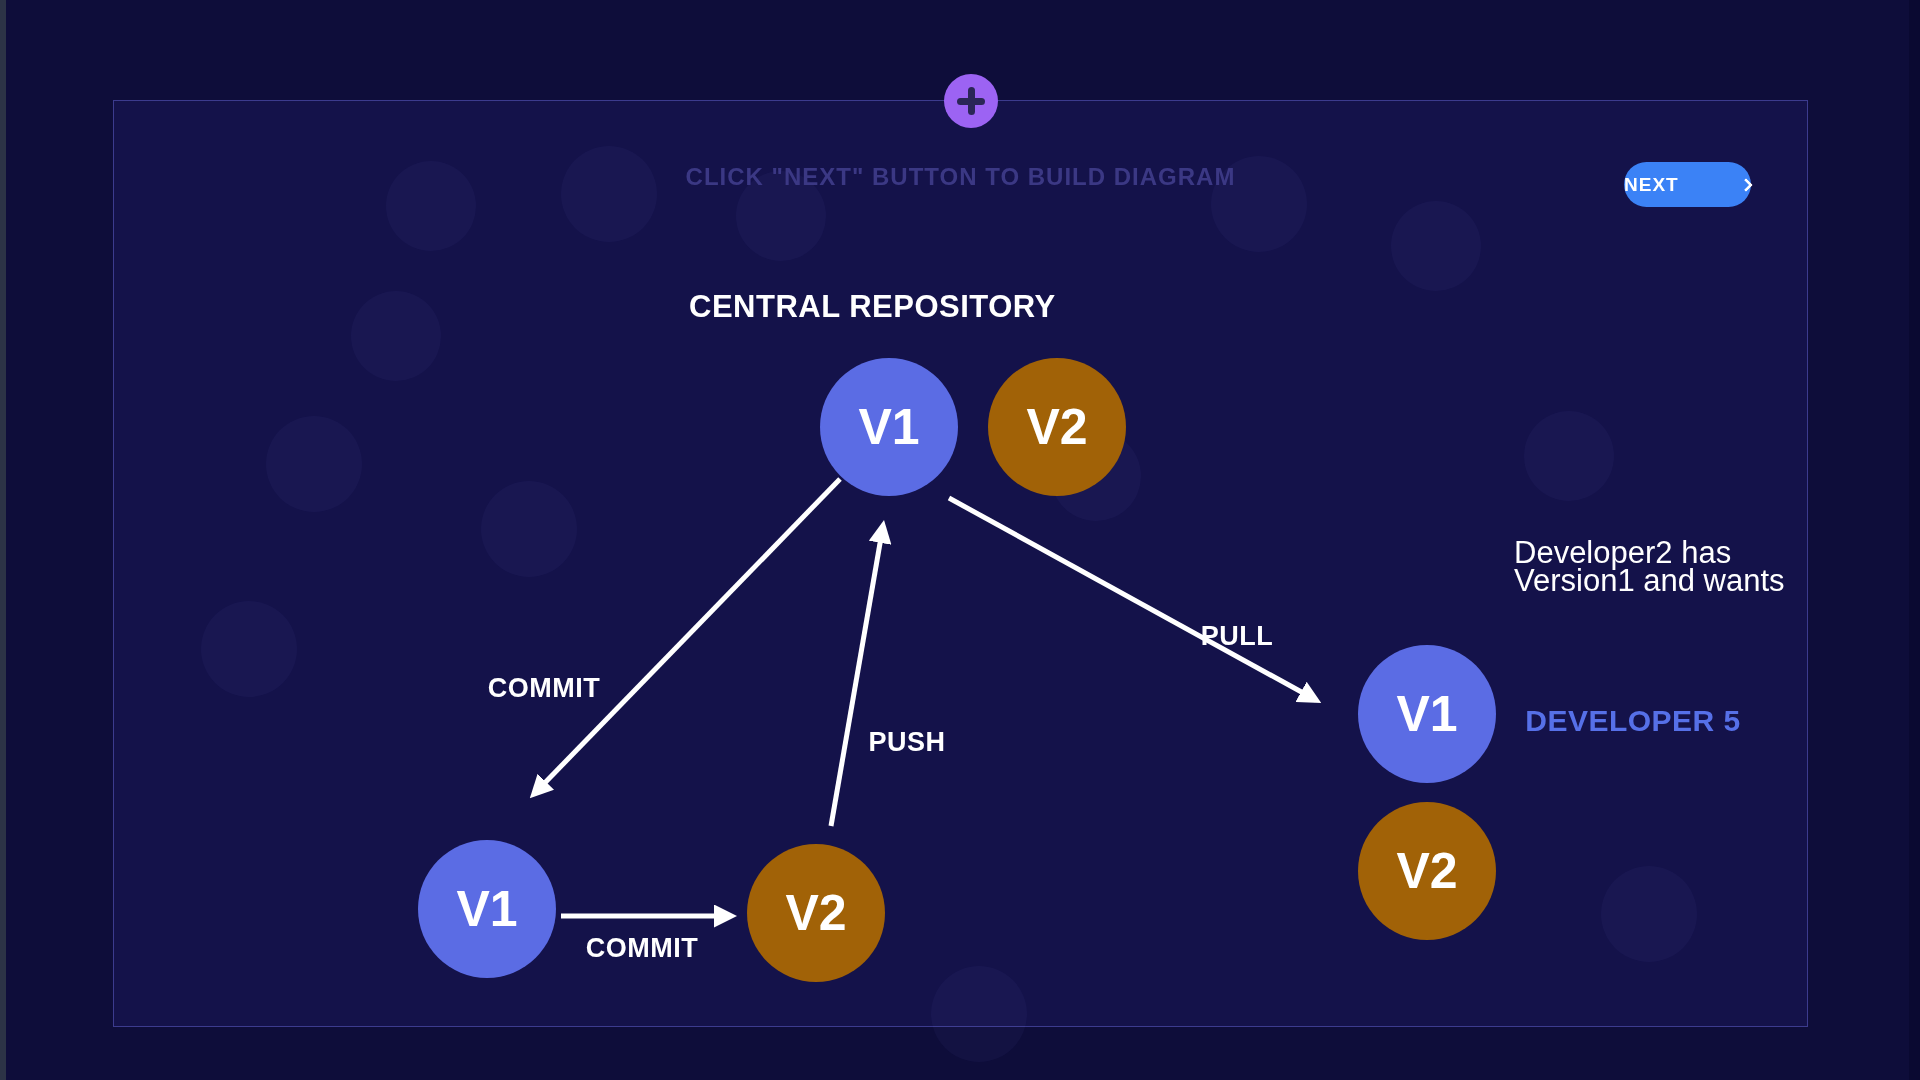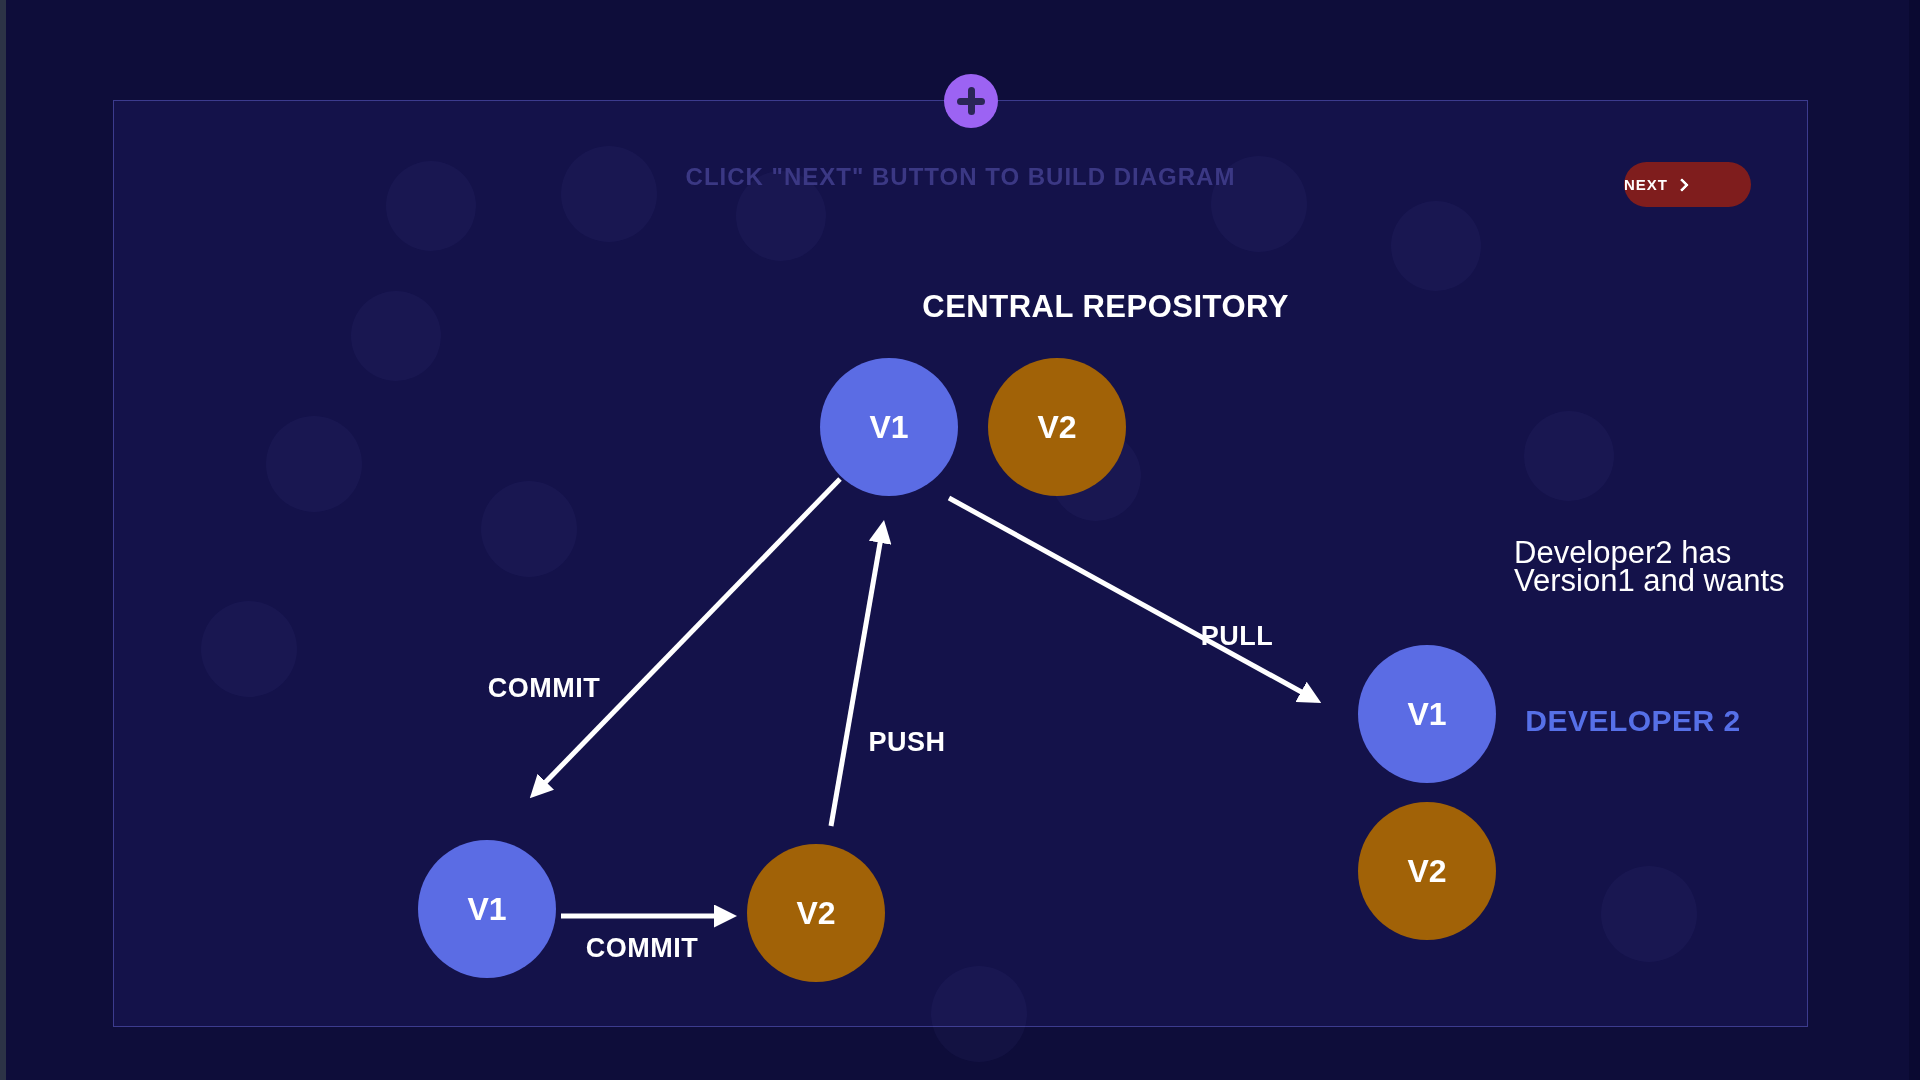--- a/index.html
+++ b/index.html
@@ -37,41 +37,41 @@
   }
   .plus-btn .bar-h { left: 13px; top: 24px; width: 28px; height: 7px; }
   .plus-btn .bar-v { left: 24px; top: 13px; width: 7px; height: 28px; }
   .instruction {
     position: absolute; left: 0; top: 62px; width: 100%;
     text-align: center; font-size: 24px; font-weight: 600;
     color: #3b3884; letter-spacing: 1px;
   }
   .next-btn {
     position: absolute; left: 1510px; top: 61px; width: 127px; height: 45px;
-    border-radius: 23px; background: #7f1d1d; border: none; cursor: pointer;
+    border-radius: 23px; background: #3b82f6; border: none; cursor: pointer;
     color: #ffffff; font-family: "Liberation Sans", sans-serif;
-    font-size: 15px; font-weight: 700; letter-spacing: 1px;
-    display: flex; align-items: center; justify-content: flex-start; gap: 9px;
+    font-size: 19px; font-weight: 700; letter-spacing: 1px;
+    display: flex; align-items: center; justify-content: space-between; gap: 9px;
     z-index: 5;
   }
   .chev {
     display: inline-block; width: 10px; height: 10px;
     border: solid #ffffff; border-width: 0 3px 3px 0;
     transform: rotate(-45deg); margin-top: 1px;
     border-radius: 1px;
   }
   .diagram-title {
     position: absolute; left: 575px; top: 188px; width: 600px;
-    text-align: right; color: #ffffff;
+    text-align: left; color: #ffffff;
     font-size: 31px; font-weight: 600; letter-spacing: 0.5px;
   }
   .node {
     position: absolute; width: 138px; height: 138px; border-radius: 50%;
     display: flex; align-items: center; justify-content: center;
-    color: #ffffff; font-size: 32px; font-weight: 800;
+    color: #ffffff; font-size: 50px; font-weight: 800;
     z-index: 3;
   }
   .node.blue  { background: #5b6ce4; }
   .node.green { background: #a16207; }
   .node-repo-v1 { left: 706px;  top: 257px; }
   .node-repo-v2 { left: 874px;  top: 257px; }
   .node-dev1-v1 { left: 304px;  top: 739px; }
   .node-dev1-v2 { left: 633px;  top: 743px; }
   .node-dev2-v1 { left: 1244px; top: 544px; }
   .node-dev2-v2 { left: 1244px; top: 701px; }
@@ -150,21 +150,21 @@
     <div class="edge-label lbl-pull">PULL</div>
     <div class="edge-label lbl-commit">COMMIT</div>
 
     <div class="node blue  node-repo-v1">V1</div>
     <div class="node green node-repo-v2">V2</div>
     <div class="node blue  node-dev1-v1">V1</div>
     <div class="node green node-dev1-v2">V2</div>
     <div class="node blue  node-dev2-v1">V1</div>
     <div class="node green node-dev2-v2">V2</div>
 
-    <div class="dev-label lbl-dev2">DEVELOPER 2</div>
+    <div class="dev-label lbl-dev2">DEVELOPER 5</div>
 
     <div class="annotation">
       <div>Developer2 has</div>
       <div>Version1 and wants</div>
     </div>
 
   </div>
 </div>
 
 </body></html>

